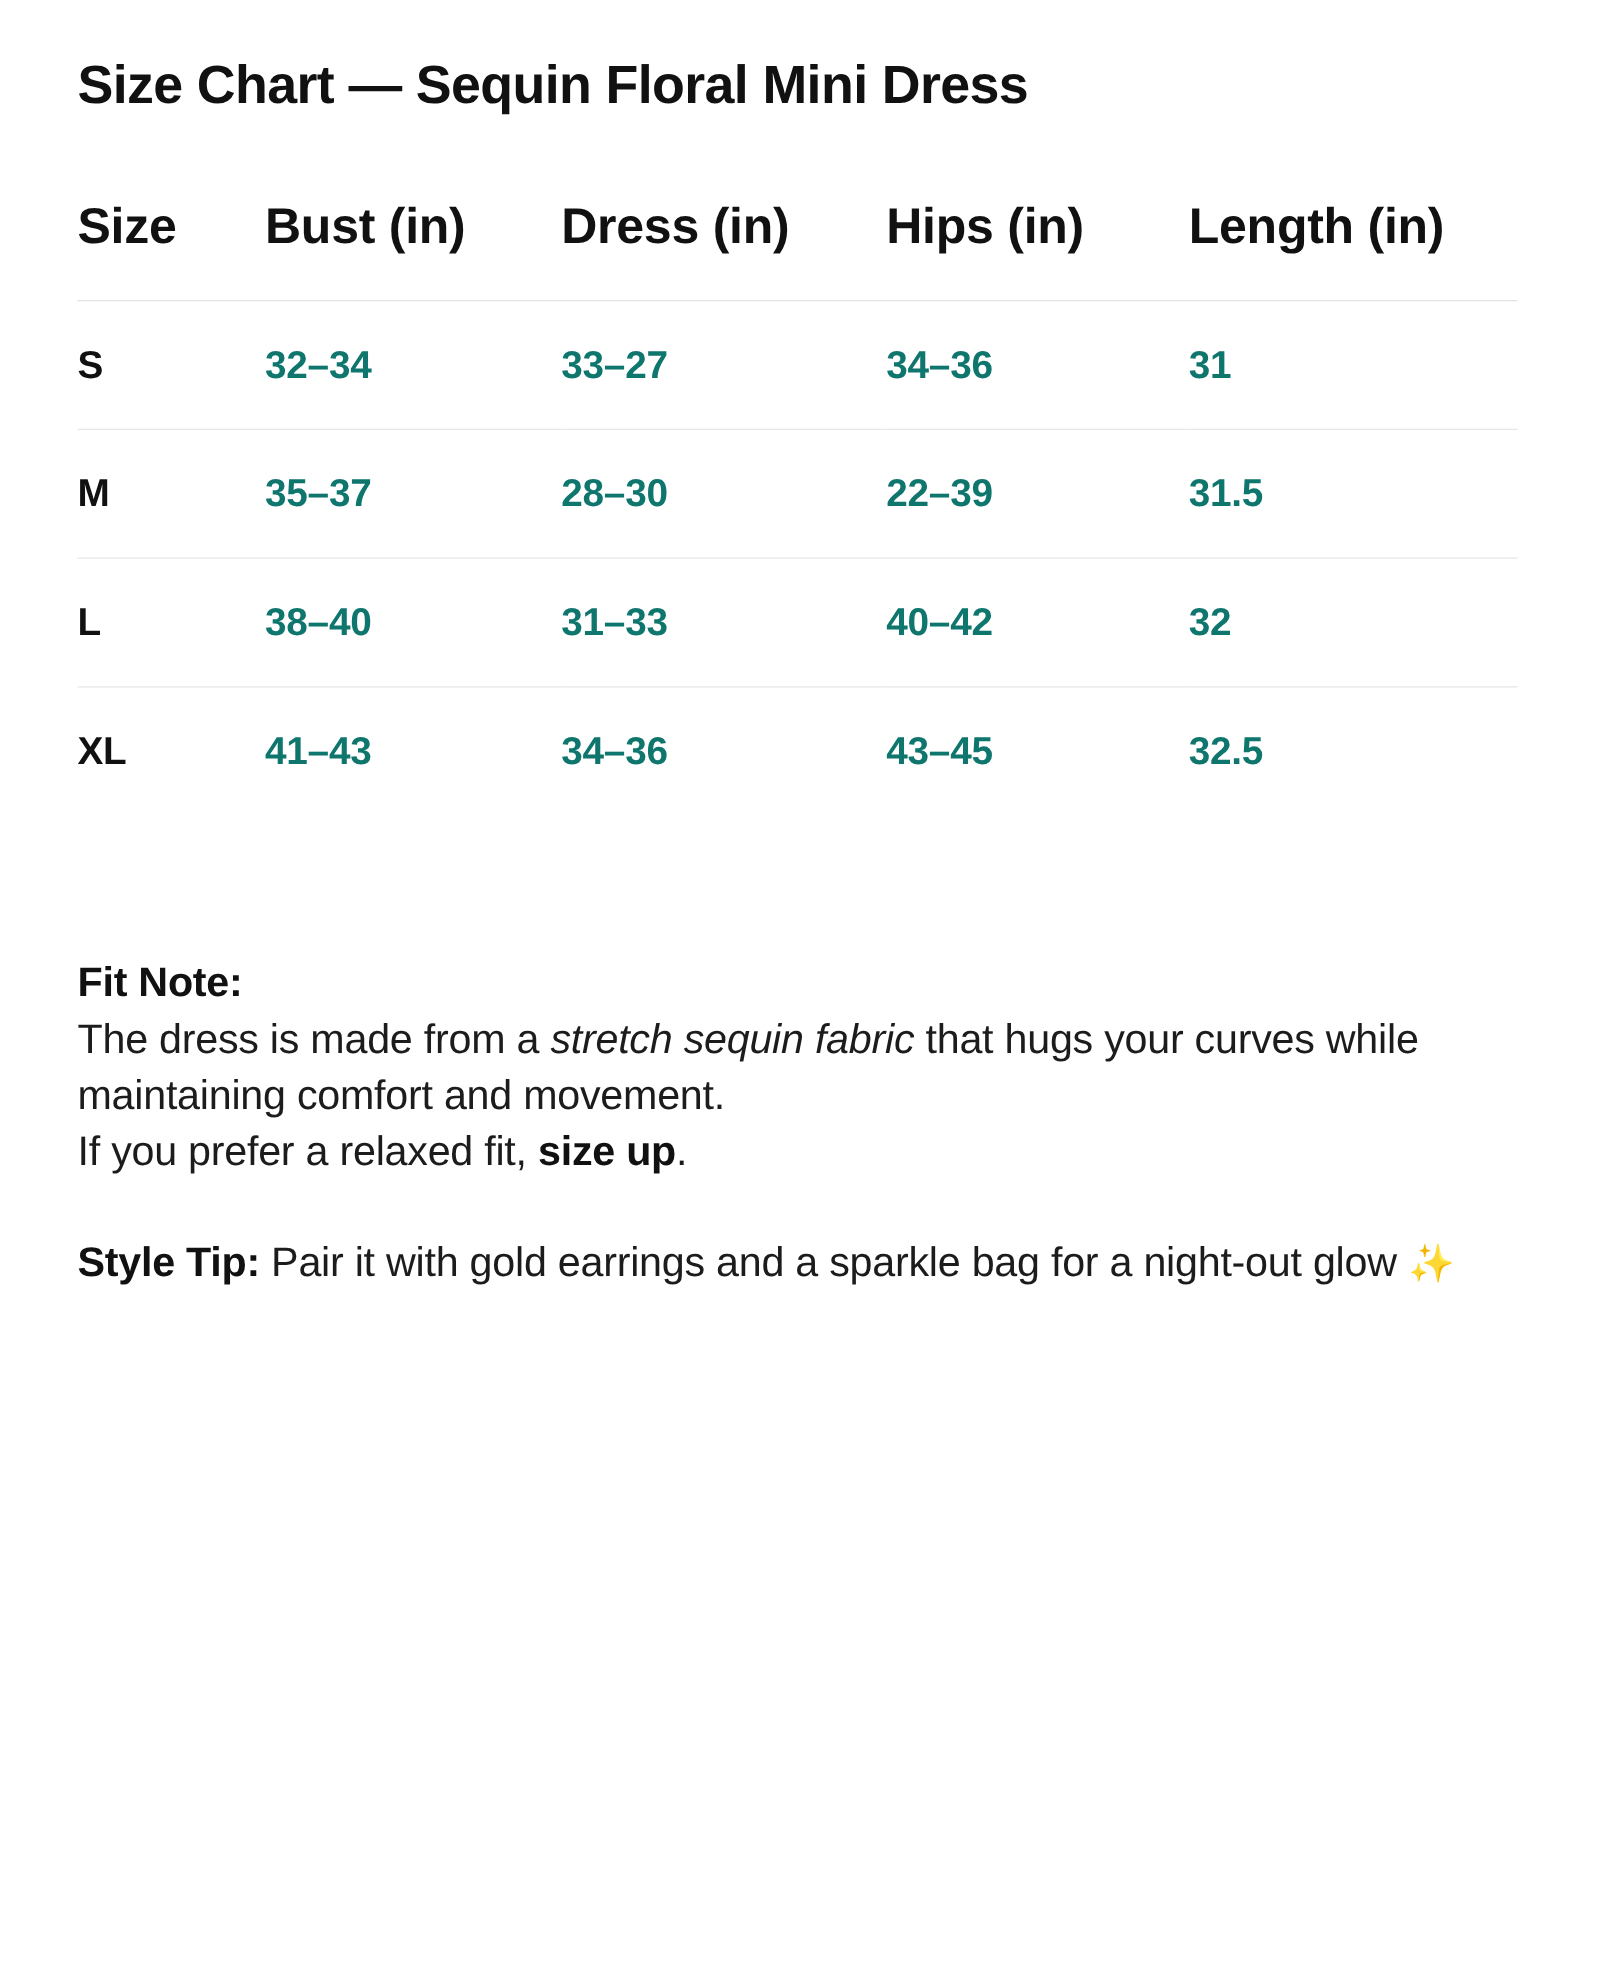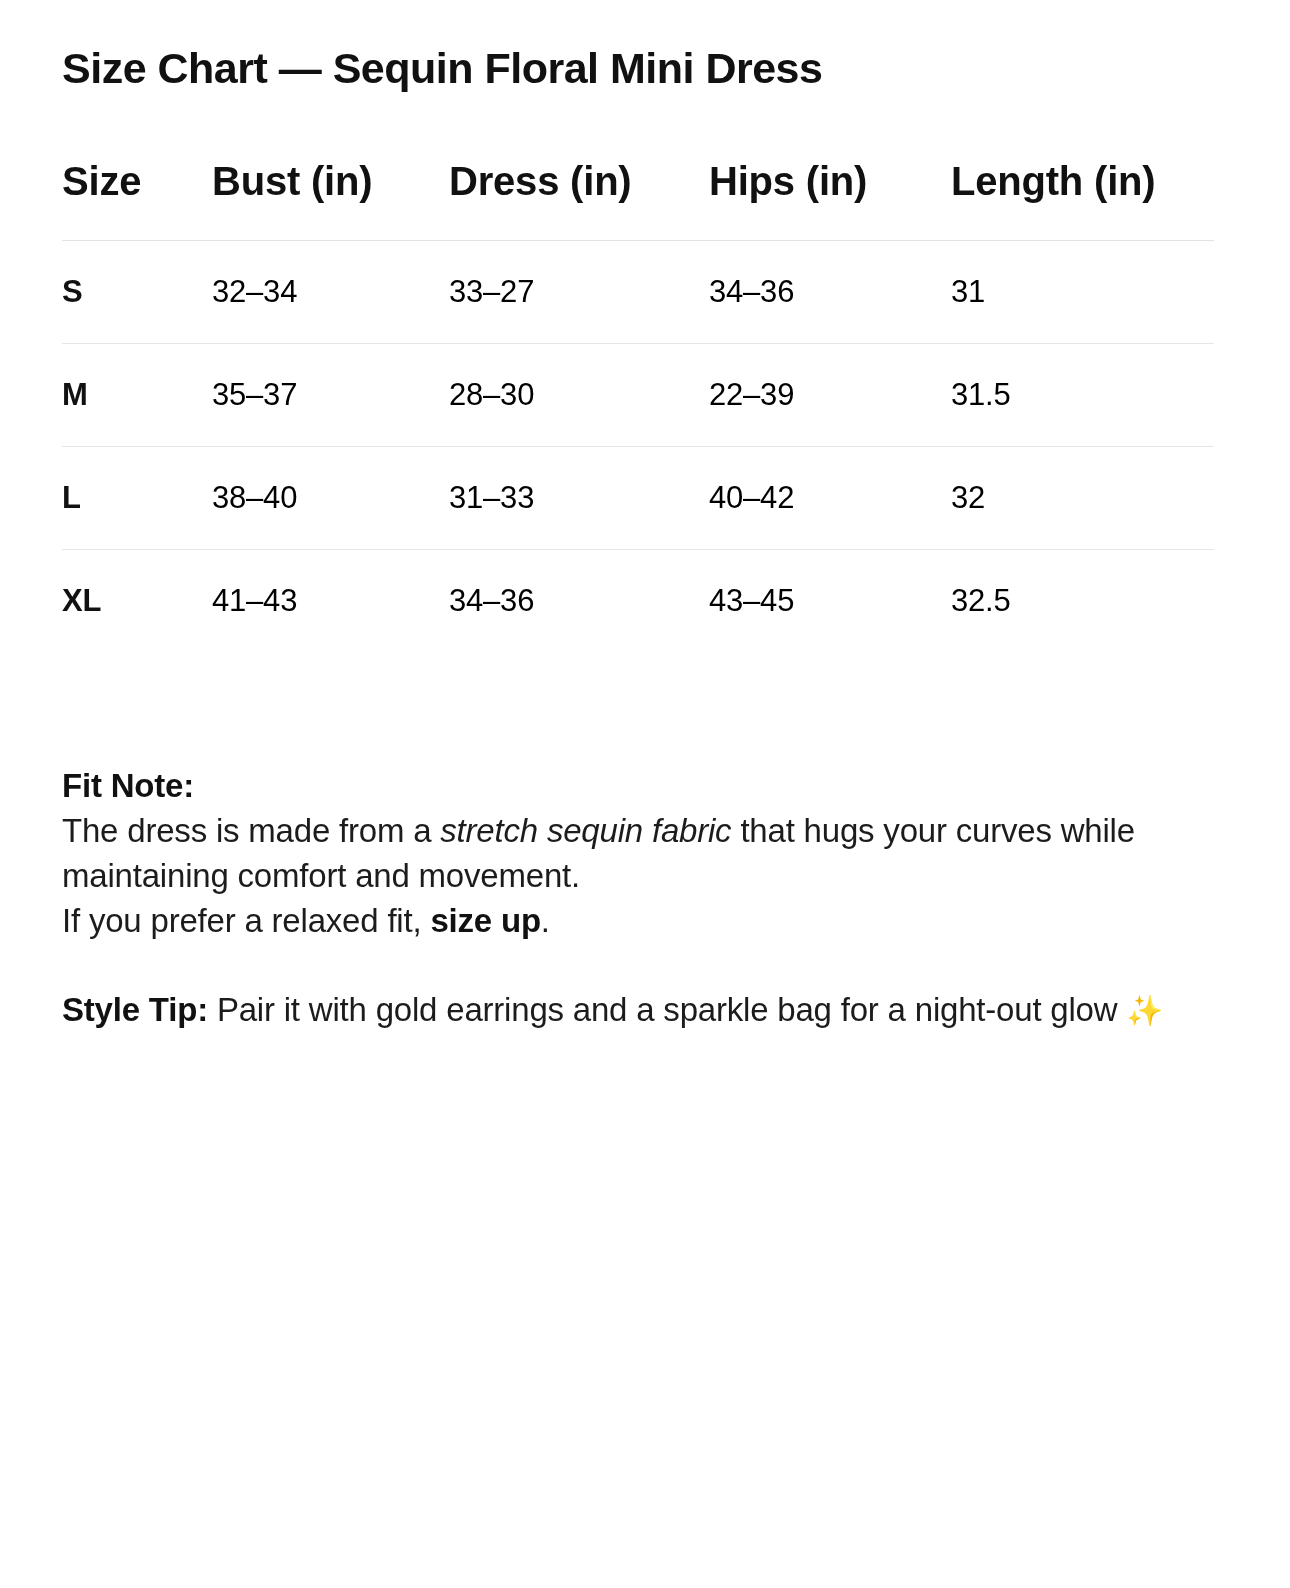--- a/index.html
+++ b/index.html
@@ -42,22 +42,22 @@
     font-weight: 700;
     color: #111111;
     padding: 0 0 36px 0;
     letter-spacing: -0.2px;
   }
   table.size-table thead tr {
     border-bottom: 1px solid #e2e2e2;
   }
   table.size-table td {
     font-size: 31px;
-    font-weight: 400;
-    color: #000000;
+    font-weight: 700;
+    color: #0f766e;
     padding: 33px 0 33px 0;
     letter-spacing: -0.2px;
     border-bottom: 1px solid #e6e6e6;
   }
   table.size-table tbody tr:last-child td {
     border-bottom: none;
   }
   table.size-table td.size-cell {
     font-weight: 700;
     color: #111111;

